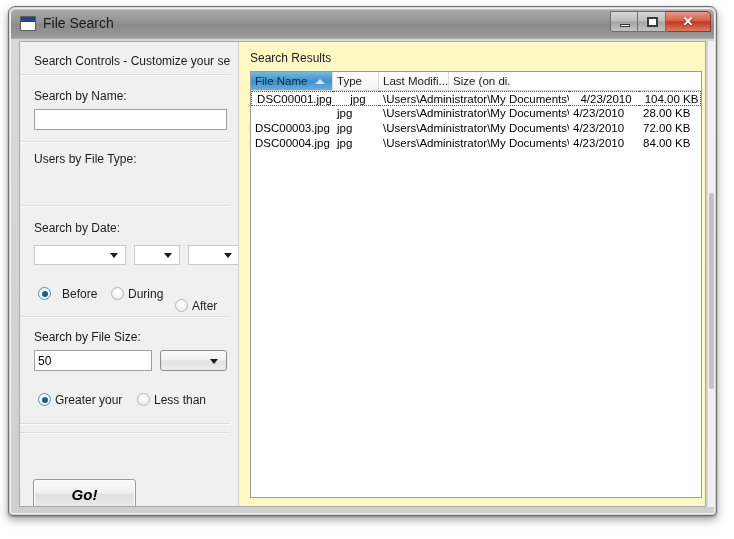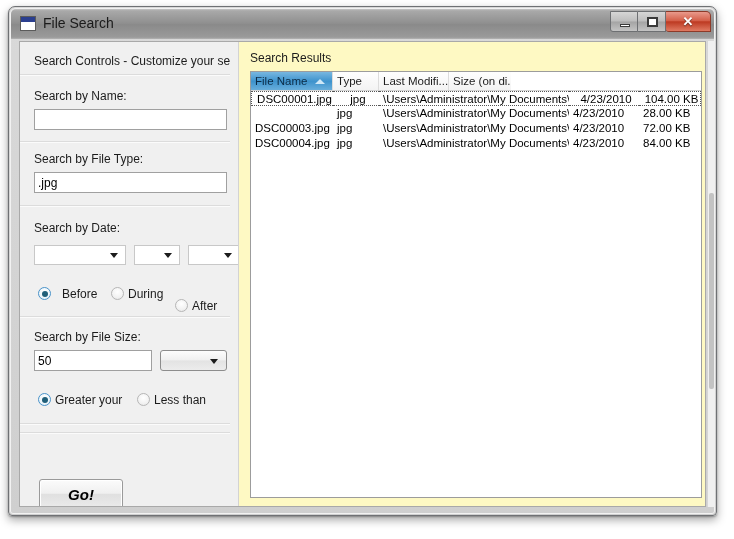--- a/index.html
+++ b/index.html
@@ -400,22 +400,21 @@
 
       <div class="left-panel">
 
         <div class="lp-header">Search Controls  -  Customize your searc</div>
         <div class="group-sep" style="top:32px;"></div>
 
         <div class="grp-label" style="left:14px; top:47px;">Search by Name:</div>
         <input class="txtbox" style="left: 14px; top: 67px; width: 193px; height: 21px;" value="">
         <div class="group-sep" style="top:99px;"></div>
 
-        <div class="grp-label" style="left:14px; top:110px;">Search by File Type:</div>
-        <input class="txtbox" style="left: 14px; top: 130px; width: 193px; height: 21px;" value=".jpg">
+        <div class="grp-label" style="left:14px; top:110px;">Users by File Type:</div>
         <div class="group-sep" style="top:163px;"></div>
 
         <div class="grp-label" style="left:14px; top:179px;">Search by Date:</div>
         <div class="combo-flat" style="left:14px; top:203px; width:92px; height:20px;">
           <span class="arrow"></span>
         </div>
         <div class="combo-flat" style="left:114px; top:203px; width:46px; height:20px;">
           <span class="arrow"></span>
         </div>
         <div class="combo-flat" style="left:168px; top:203px; width:52px; height:20px;">
@@ -439,21 +438,21 @@
         </div>
         <div class="radio on" style="left:18px; top:351px;">
           <span>Greater your</span>
         </div>
         <div class="radio" style="left:117px; top:351px;">
           <span>Less than</span>
         </div>
         <div class="group-sep" style="top:381px;"></div>
         <div class="group-sep" style="top:390px;"></div>
 
-        <button class="go-btn" style="left:13px; top:437px; width:84px; height:30px;margin-left:6px;">Go!</button>
+        <button class="go-btn" style="left:13px; top:437px; width:103px; height:30px;">Go!</button>
       </div>
 
       <div class="right-panel">
         <div class="results-label">Search Results</div>
 
         <div class="grid">
           <div class="grid-head">
             <div class="hcell sorted" style="width:82px;">
               <span>File Name</span>
               <span class="sortarrow"></span>

